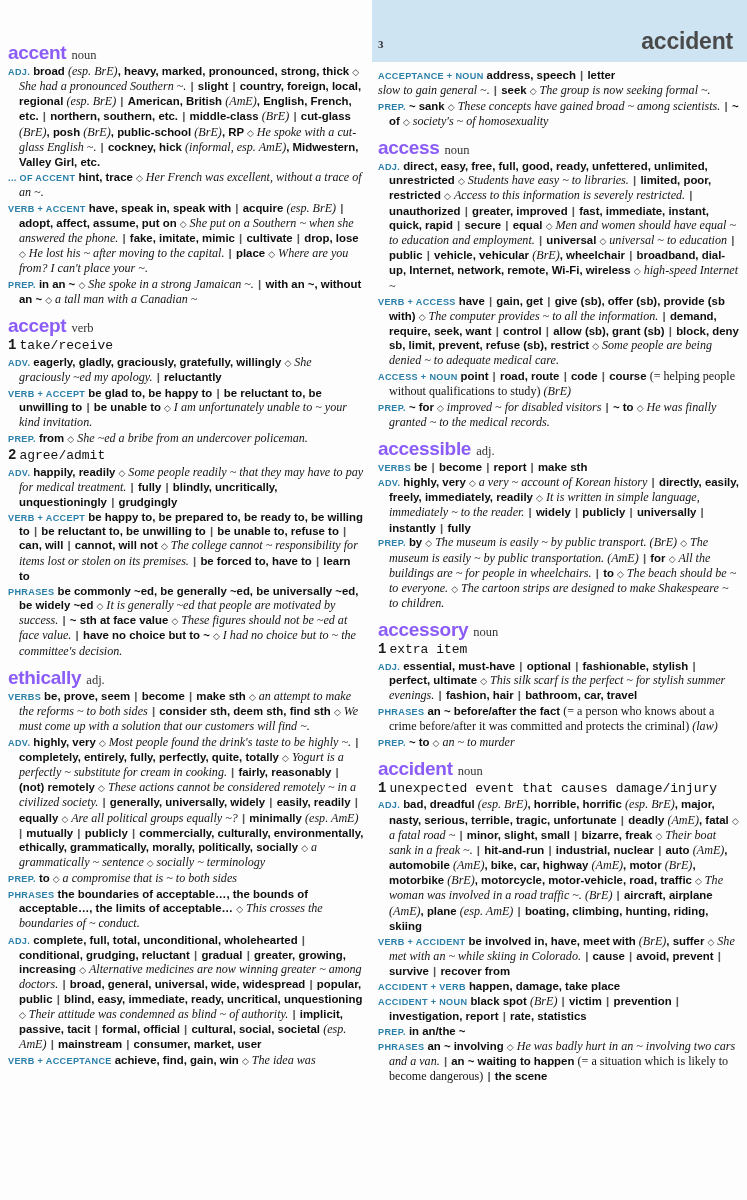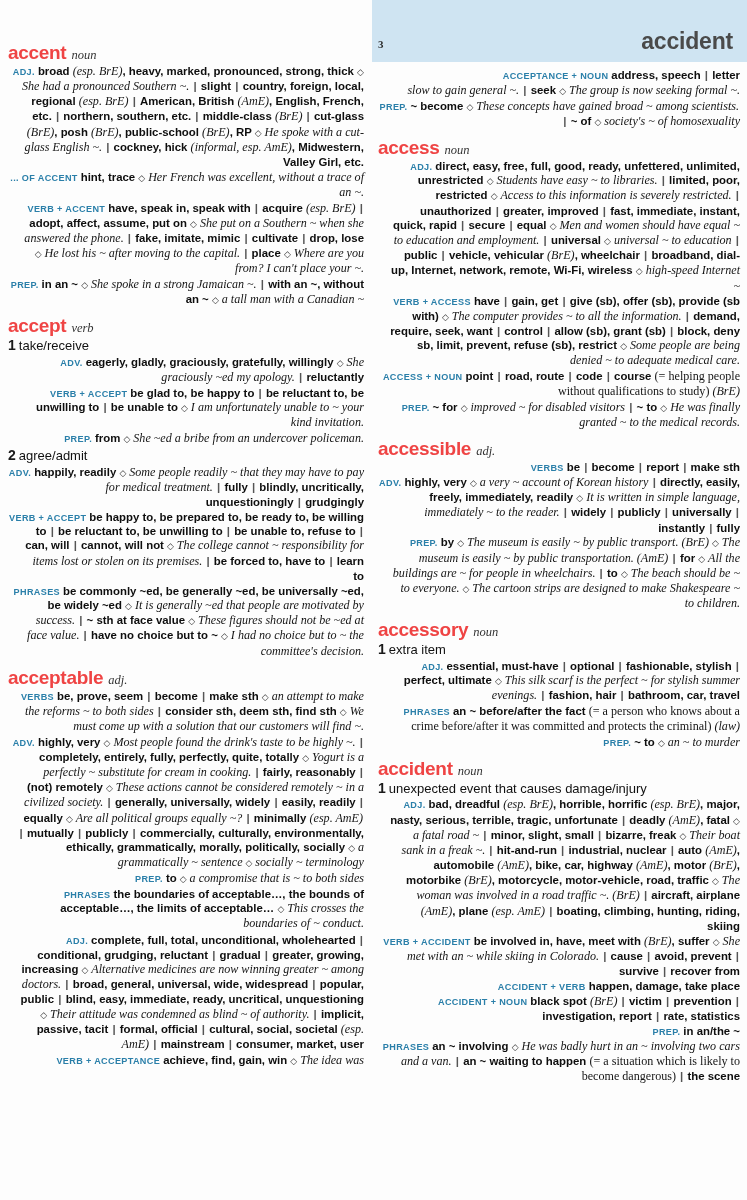--- a/index.html
+++ b/index.html
@@ -39,43 +39,43 @@
     padding:0; 
   }
   #col-left { left:8px;  top:34px; width:356px; }
   #col-right{ left:378px; top:68px; width:362px; }
 
   
   .entry{ margin-bottom:2px; }
   .headword-line{ margin:9px 0 1px 0; line-height:1.05; }
   .headword{
     font-family:"Liberation Sans", sans-serif;
-    font-size:19px; font-weight:700; color:#ef4444;
+    font-size:19px; font-weight:700; color:#8b5cf6;
     letter-spacing:-0.3px;
   }
   .pos{
     font-family:"Liberation Serif", serif;
-    font-style:italic; font-size:12.5px; color:#333; margin-left:5px;
+    font-size:12.5px; color:#333; margin-left:5px;
   }
   .sense{
-    font-family:Liberation Sans, sans-serif;
+    font-family:Liberation Mono, monospace;
     font-size:13px; color:#111; margin:1px 0 1px 0; line-height:1.18;
   }
   .sense .num{ font-weight:700; color:#1a1a1a; font-size:14px; margin-right:3px;}
 
   
   .block{
     font-family:"Liberation Sans", sans-serif;
     font-size:11.4px;
     line-height:1.255;
     color:#111;
     text-indent:-11px;
     padding-left:11px;
     margin:0 0 0.5px 0;
-    text-align:right;
+    text-align:left;
   }
   .lbl{
     font-family:"Liberation Sans", sans-serif;
     font-size:9.1px; font-weight:700; letter-spacing:0.35px;
     color:#2a7fa9; text-transform:uppercase;
     margin-right:3px;
     white-space:nowrap;
   }
   .b{ font-weight:700; color:#0e0e0e; }
   .i{
@@ -112,36 +112,36 @@
         <div class="sense"><span class="num">1</span><span>take/receive</span></div>
         <p class="block"><span class="lbl">ADV.</span><span class="b">eagerly, gladly, graciously, gratefully, willingly </span><span class="dia">◇ </span><span class="i">She graciously ~ed my apology.</span><span class="sep"> | </span><span class="b">reluctantly</span></p>
         <p class="block"><span class="lbl">VERB + ACCEPT</span><span class="b">be glad to, be happy to</span><span class="sep"> | </span><span class="b">be reluctant to, be unwilling to</span><span class="sep"> | </span><span class="b">be unable to </span><span class="dia">◇ </span><span class="i">I am unfortunately unable to ~ your kind invitation.</span></p>
         <p class="block"><span class="lbl">PREP.</span><span class="b">from </span><span class="dia">◇ </span><span class="i">She ~ed a bribe from an undercover policeman.</span></p>
         <div class="sense"><span class="num">2</span><span>agree/admit</span></div>
         <p class="block"><span class="lbl">ADV.</span><span class="b">happily, readily </span><span class="dia">◇ </span><span class="i">Some people readily ~ that they may have to pay for medical treatment.</span><span class="sep"> | </span><span class="b">fully</span><span class="sep"> | </span><span class="b">blindly, uncritically, unquestioningly</span><span class="sep"> | </span><span class="b">grudgingly</span></p>
         <p class="block"><span class="lbl">VERB + ACCEPT</span><span class="b">be happy to, be prepared to, be ready to, be willing to</span><span class="sep"> | </span><span class="b">be reluctant to, be unwilling to</span><span class="sep"> | </span><span class="b">be unable to, refuse to</span><span class="sep"> | </span><span class="b">can, will</span><span class="sep"> | </span><span class="b">cannot, will not </span><span class="dia">◇ </span><span class="i">The college cannot ~ responsibility for items lost or stolen on its premises.</span><span class="sep"> | </span><span class="b">be forced to, have to</span><span class="sep"> | </span><span class="b">learn to</span></p>
         <p class="block"><span class="lbl">PHRASES</span><span class="b">be commonly ~ed, be generally ~ed, be universally ~ed, be widely ~ed </span><span class="dia">◇ </span><span class="i">It is generally ~ed that people are motivated by success.</span><span class="sep"> | </span><span class="b">~ sth at face value </span><span class="dia">◇ </span><span class="i">These figures should not be ~ed at face value.</span><span class="sep"> | </span><span class="b">have no choice but to ~ </span><span class="dia">◇ </span><span class="i">I had no choice but to ~ the committee's decision.</span></p>
       </div>
       <div class="entry">
-        <div class="headword-line"><span class="headword">acceptable</span><span class="pos">adj.</span></div>
+        <div class="headword-line"><span class="headword">ethically</span><span class="pos">adj.</span></div>
         <p class="block"><span class="lbl">VERBS</span><span class="b">be, prove, seem</span><span class="sep"> | </span><span class="b">become</span><span class="sep"> | </span><span class="b">make sth </span><span class="dia">◇ </span><span class="i">an attempt to make the reforms ~ to both sides</span><span class="sep"> | </span><span class="b">consider sth, deem sth, find sth </span><span class="dia">◇ </span><span class="i">We must come up with a solution that our customers will find ~.</span></p>
         <p class="block"><span class="lbl">ADV.</span><span class="b">highly, very </span><span class="dia">◇ </span><span class="i">Most people found the drink's taste to be highly ~.</span><span class="sep"> | </span><span class="b">completely, entirely, fully, perfectly, quite, totally </span><span class="dia">◇ </span><span class="i">Yogurt is a perfectly ~ substitute for cream in cooking.</span><span class="sep"> | </span><span class="b">fairly, reasonably</span><span class="sep"> | </span><span class="b">(not) remotely </span><span class="dia">◇ </span><span class="i">These actions cannot be considered remotely ~ in a civilized society.</span><span class="sep"> | </span><span class="b">generally, universally, widely</span><span class="sep"> | </span><span class="b">easily, readily</span><span class="sep"> | </span><span class="b">equally </span><span class="dia">◇ </span><span class="i">Are all political groups equally ~?</span><span class="sep"> | </span><span class="b">minimally </span><span class="i">(esp. AmE)</span><span class="sep"> | </span><span class="b">mutually</span><span class="sep"> | </span><span class="b">publicly</span><span class="sep"> | </span><span class="b">commercially, culturally, environmentally, ethically, grammatically, morally, politically, socially </span><span class="dia">◇ </span><span class="i">a grammatically ~ sentence </span><span class="dia">◇ </span><span class="i">socially ~ terminology</span></p>
         <p class="block"><span class="lbl">PREP.</span><span class="b">to </span><span class="dia">◇ </span><span class="i">a compromise that is ~ to both sides</span></p>
         <p class="block"><span class="lbl">PHRASES</span><span class="b">the boundaries of acceptable…, the bounds of acceptable…, the limits of acceptable… </span><span class="dia">◇ </span><span class="i">This crosses the boundaries of ~ conduct.</span></p>
       </div>
       <div class="entry">
         <p class="block"><span class="lbl">ADJ.</span><span class="b">complete, full, total, unconditional, wholehearted</span><span class="sep"> | </span><span class="b">conditional, grudging, reluctant</span><span class="sep"> | </span><span class="b">gradual</span><span class="sep"> | </span><span class="b">greater, growing, increasing </span><span class="dia">◇ </span><span class="i">Alternative medicines are now winning greater ~ among doctors.</span><span class="sep"> | </span><span class="b">broad, general, universal, wide, widespread</span><span class="sep"> | </span><span class="b">popular, public</span><span class="sep"> | </span><span class="b">blind, easy, immediate, ready, uncritical, unquestioning </span><span class="dia">◇ </span><span class="i">Their attitude was condemned as blind ~ of authority.</span><span class="sep"> | </span><span class="b">implicit, passive, tacit</span><span class="sep"> | </span><span class="b">formal, official</span><span class="sep"> | </span><span class="b">cultural, social, societal </span><span class="i">(esp. AmE)</span><span class="sep"> | </span><span class="b">mainstream</span><span class="sep"> | </span><span class="b">consumer, market, user</span></p>
         <p class="block"><span class="lbl">VERB + ACCEPTANCE</span><span class="b">achieve, find, gain, win </span><span class="dia">◇ </span><span class="i">The idea was</span></p>
       </div>
     </div>
   <div class="col" id="col-right">
       <div class="entry">
         <p class="block"><span class="lbl">ACCEPTANCE + NOUN</span><span class="b">address, speech</span><span class="sep"> | </span><span class="b">letter</span></p>
         <p class="block"><span class="i">slow to gain general ~.</span><span class="sep"> | </span><span class="b">seek </span><span class="dia">◇ </span><span class="i">The group is now seeking formal ~.</span></p>
-        <p class="block"><span class="lbl">PREP.</span><span class="b">~ become </span><span class="dia">◇ </span><span class="i">These concepts have gained broad ~ among scientists.</span><span class="sep"> | </span><span class="b">~ of </span><span class="dia">◇ </span><span class="i">society's ~ of homosexuality</span></p>
+        <p class="block"><span class="lbl">PREP.</span><span class="b">~ sank </span><span class="dia">◇ </span><span class="i">These concepts have gained broad ~ among scientists.</span><span class="sep"> | </span><span class="b">~ of </span><span class="dia">◇ </span><span class="i">society's ~ of homosexuality</span></p>
       </div>
       <div class="entry">
         <div class="headword-line"><span class="headword">access</span><span class="pos">noun</span></div>
         <p class="block"><span class="lbl">ADJ.</span><span class="b">direct, easy, free, full, good, ready, unfettered, unlimited, unrestricted </span><span class="dia">◇ </span><span class="i">Students have easy ~ to libraries.</span><span class="sep"> | </span><span class="b">limited, poor, restricted </span><span class="dia">◇ </span><span class="i">Access to this information is severely restricted.</span><span class="sep"> | </span><span class="b">unauthorized</span><span class="sep"> | </span><span class="b">greater, improved</span><span class="sep"> | </span><span class="b">fast, immediate, instant, quick, rapid</span><span class="sep"> | </span><span class="b">secure</span><span class="sep"> | </span><span class="b">equal </span><span class="dia">◇ </span><span class="i">Men and women should have equal ~ to education and employment.</span><span class="sep"> | </span><span class="b">universal </span><span class="dia">◇ </span><span class="i">universal ~ to education</span><span class="sep"> | </span><span class="b">public</span><span class="sep"> | </span><span class="b">vehicle, vehicular </span><span class="i">(BrE)</span><span class="b">, wheelchair</span><span class="sep"> | </span><span class="b">broadband, dial-up, Internet, network, remote, Wi-Fi, wireless </span><span class="dia">◇ </span><span class="i">high-speed Internet ~</span></p>
         <p class="block"><span class="lbl">VERB + ACCESS</span><span class="b">have</span><span class="sep"> | </span><span class="b">gain, get</span><span class="sep"> | </span><span class="b">give (sb), offer (sb), provide (sb with) </span><span class="dia">◇ </span><span class="i">The computer provides ~ to all the information.</span><span class="sep"> | </span><span class="b">demand, require, seek, want</span><span class="sep"> | </span><span class="b">control</span><span class="sep"> | </span><span class="b">allow (sb), grant (sb)</span><span class="sep"> | </span><span class="b">block, deny sb, limit, prevent, refuse (sb), restrict </span><span class="dia">◇ </span><span class="i">Some people are being denied ~ to adequate medical care.</span></p>
         <p class="block"><span class="lbl">ACCESS + NOUN</span><span class="b">point</span><span class="sep"> | </span><span class="b">road, route</span><span class="sep"> | </span><span class="b">code</span><span class="sep"> | </span><span class="b">course </span><span class="r">(= helping people without qualifications to study) </span><span class="i">(BrE)</span></p>
         <p class="block"><span class="lbl">PREP.</span><span class="b">~ for </span><span class="dia">◇ </span><span class="i">improved ~ for disabled visitors</span><span class="sep"> | </span><span class="b">~ to </span><span class="dia">◇ </span><span class="i">He was finally granted ~ to the medical records.</span></p>
       </div>
       <div class="entry">
         <div class="headword-line"><span class="headword">accessible</span><span class="pos">adj.</span></div>

